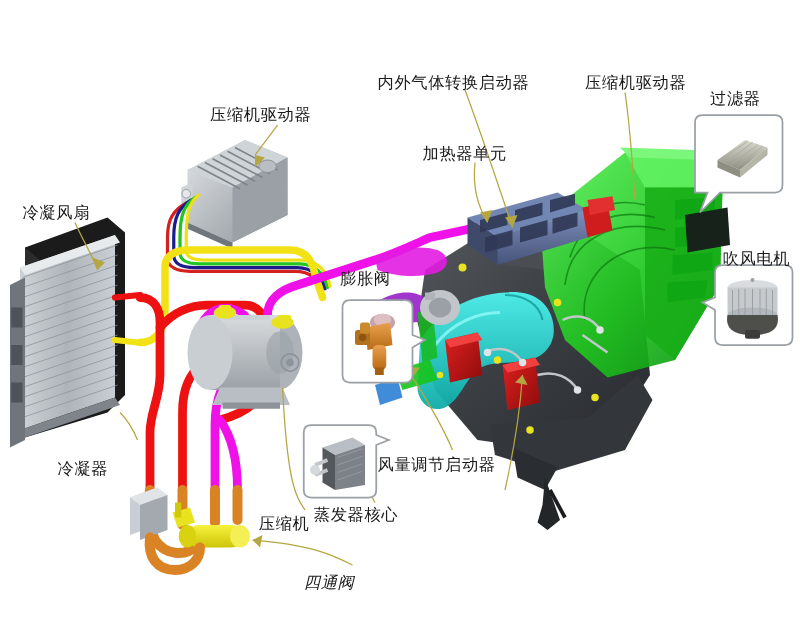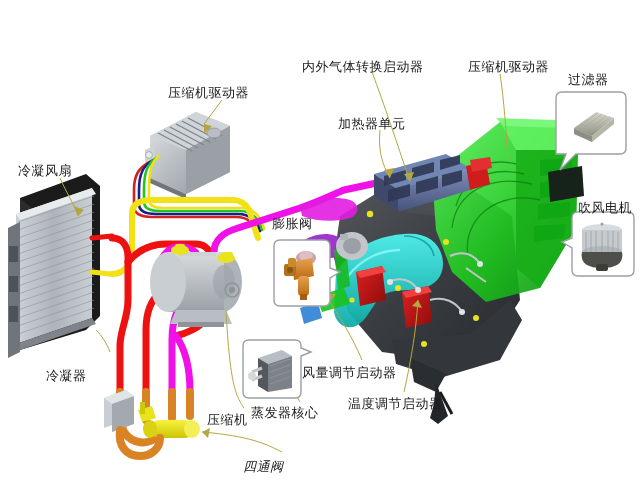--- a/index.html
+++ b/index.html
@@ -416,18 +416,17 @@
   <div class="lbl" style="left:18px;  top:163px;">冷凝风扇</div>
   <div class="lbl" style="left:168px; top:85px;">压缩机驱动器</div>
   <div class="lbl" style="left:302px; top:59px;">内外气体转换启动器</div>
   <div class="lbl" style="left:468px; top:59px;">压缩机驱动器</div>
   <div class="lbl" style="left:568px; top:72px;">过滤器</div>
   <div class="lbl" style="left:338px; top:116px;">加热器单元</div>
   <div class="lbl" style="left:578px; top:180px;margin-top:20px;">吹风电机</div>
   <div class="lbl" style="left:272px; top:216px;">膨胀阀</div>
   <div class="lbl" style="left:46px;  top:368px;">冷凝器</div>
   <div class="lbl" style="left:302px; top:365px;">风量调节启动器</div>
-  <div class="lbl" style="left:348px; top:396px;">温度调节启动器</div>
   <div class="lbl" style="left:251px; top:405px;">蒸发器核心</div>
   <div class="lbl" style="left:207px; top:412px;">压缩机</div>
   <div class="lbl" style="left:243px; top:459px;font-style:italic;">四通阀</div>
 
 </div>
 
 </body></html>

